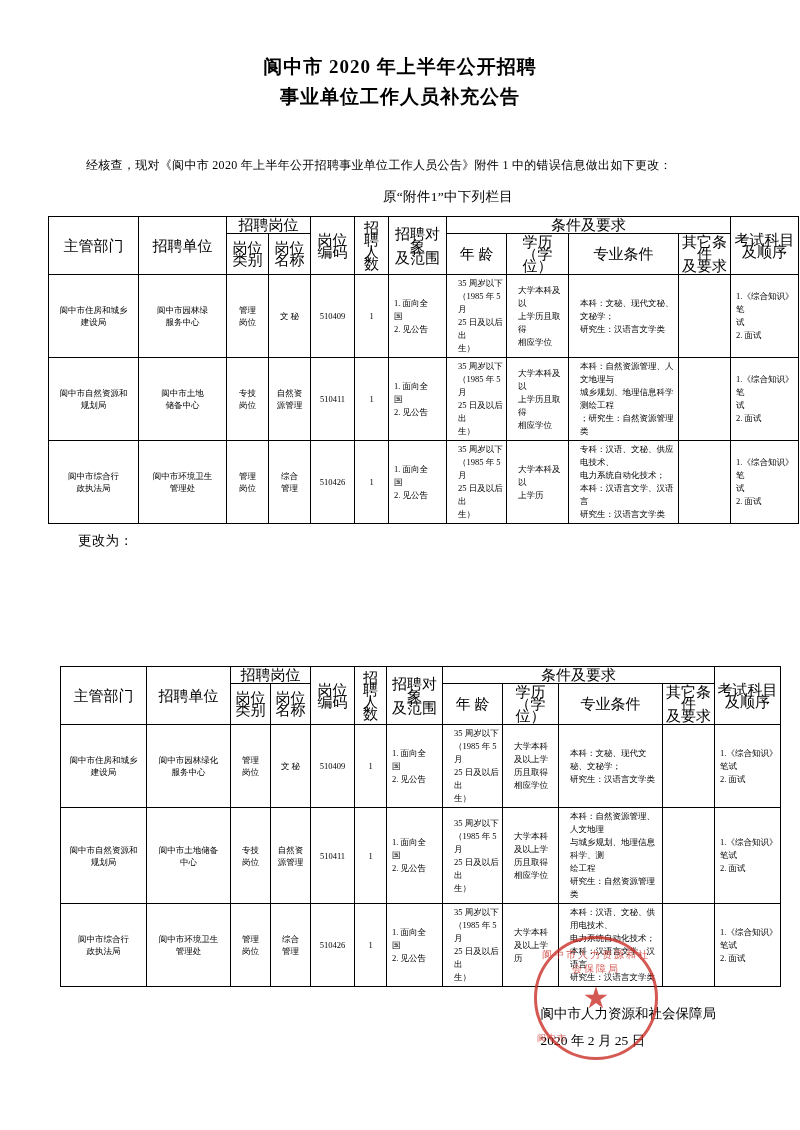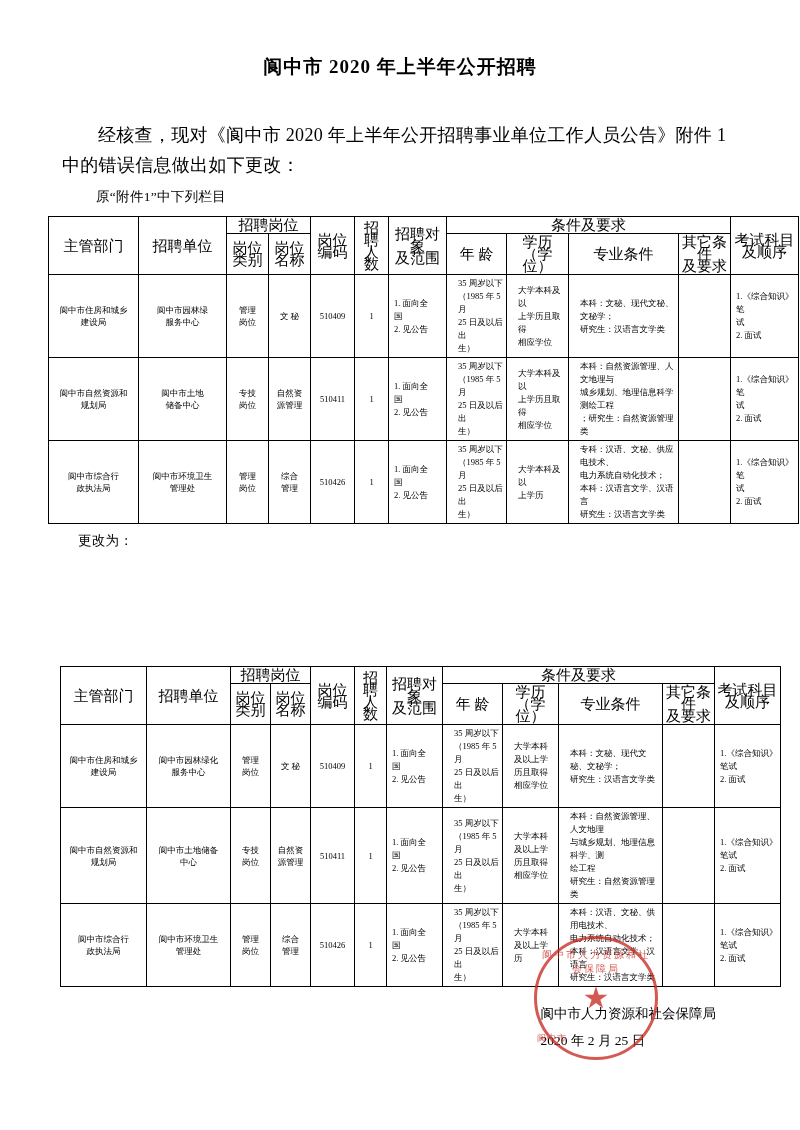--- a/index.html
+++ b/index.html
@@ -26,33 +26,34 @@
     text-align: center;
     font-size: 19px;
     font-weight: bold;
     line-height: 30px;
     letter-spacing: 1px;
     margin-top: 52px;
   }
   .doc-title div { white-space: nowrap; }
 
   .para {
-    font-size: 18px;
+    font-size: 12px;
     line-height: 30px;
     margin: 0 62px 0 62px;
     text-indent: 2em;
     letter-spacing: 0.3px;
   }
   .para-top { margin-top: 38px; }
 
   .sub-label {
     font-size: 13.5px;
     line-height: 26px;
     margin: 4px 0 6px 96px;
     letter-spacing: 0.3px;
+    text-align: center;
   }
   .sub-label2 {
     font-size: 13.5px;
     line-height: 26px;
     margin: 4px 0 6px 78px;
     letter-spacing: 0.3px;
   }
 
   table.jobs {
     border-collapse: collapse;
@@ -139,20 +140,21 @@
   }
   .nowrap { white-space: nowrap; }
 </style>
 </head>
 <body>
 
 <div class="page">
 
   <div class="doc-title">
     <div>阆中市 2020 年上半年公开招聘</div>
+    <div>事业单位工作人员补充公告</div>
   </div>
 
   <div class="para para-top">经核查，现对《阆中市 2020 年上半年公开招聘事业单位工作人员公告》附件 1 中的错误信息做出如下更改：</div>
 
   <div class="sub-label">原“附件1”中下列栏目</div>
 
   <table class="jobs t1">
     <colgroup>
       <col style="width:90px">
       <col style="width:88px">

